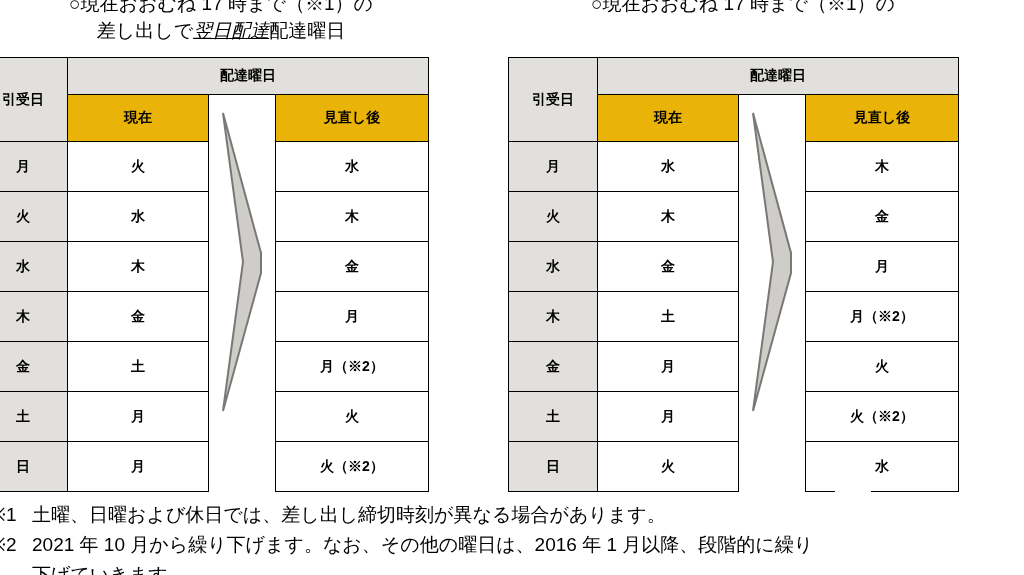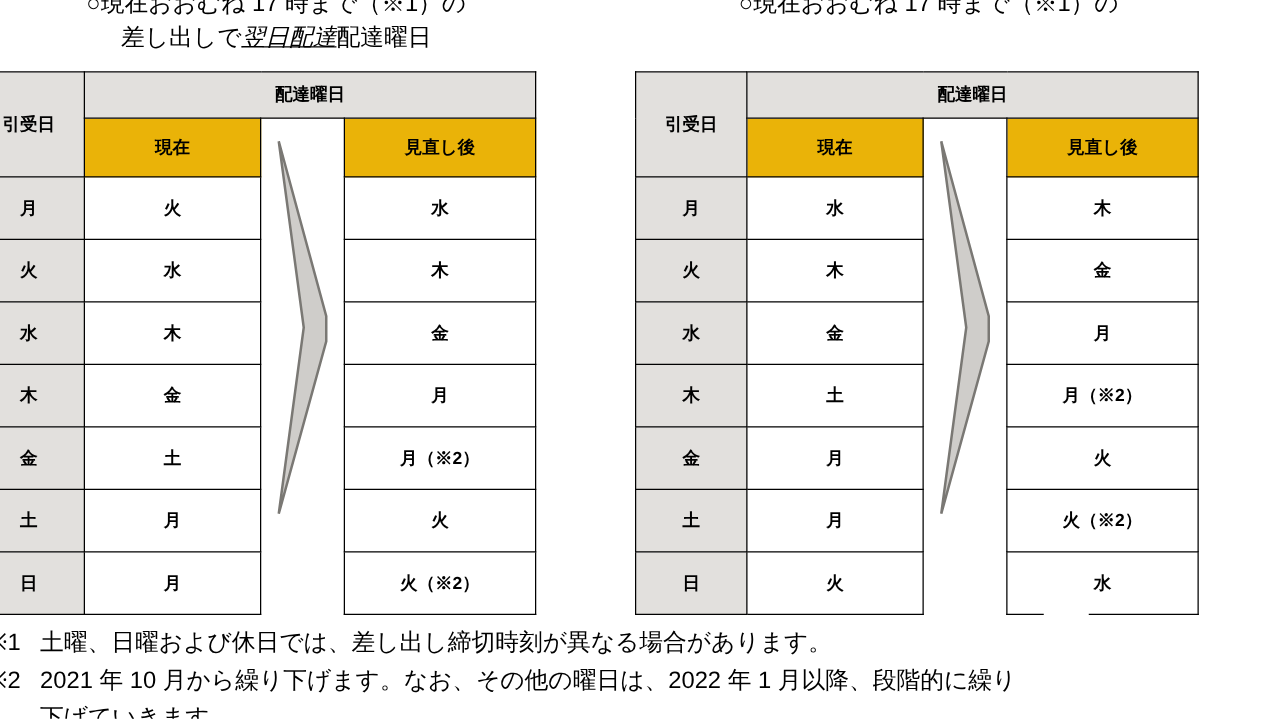--- a/index.html
+++ b/index.html
@@ -251,20 +251,20 @@
       </table>
   </div>
 
   <div class="artifact"></div>
 
   <div class="footnotes">
     <div class="footnote">
       <span class="fn-label">※1</span><span>土曜、日曜および休日では、差し出し締切時刻が異なる場合があります。</span>
     </div>
     <div class="footnote">
-      <span class="fn-label">※2</span><span>2021 年 10 月から繰り下げます。なお、その他の曜日は、2022 年 1 月以降、段階的に繰り</span>
+      <span class="fn-label">※2</span><span>2021 年 10 月から繰り下げます。なお、その他の曜日は、2016 年 1 月以降、段階的に繰り</span>
     </div>
     <div class="footnote">
       <span class="fn-label"></span><span>下げていきます。</span>
     </div>
   </div>
 
 </div>
 
 </body></html>

